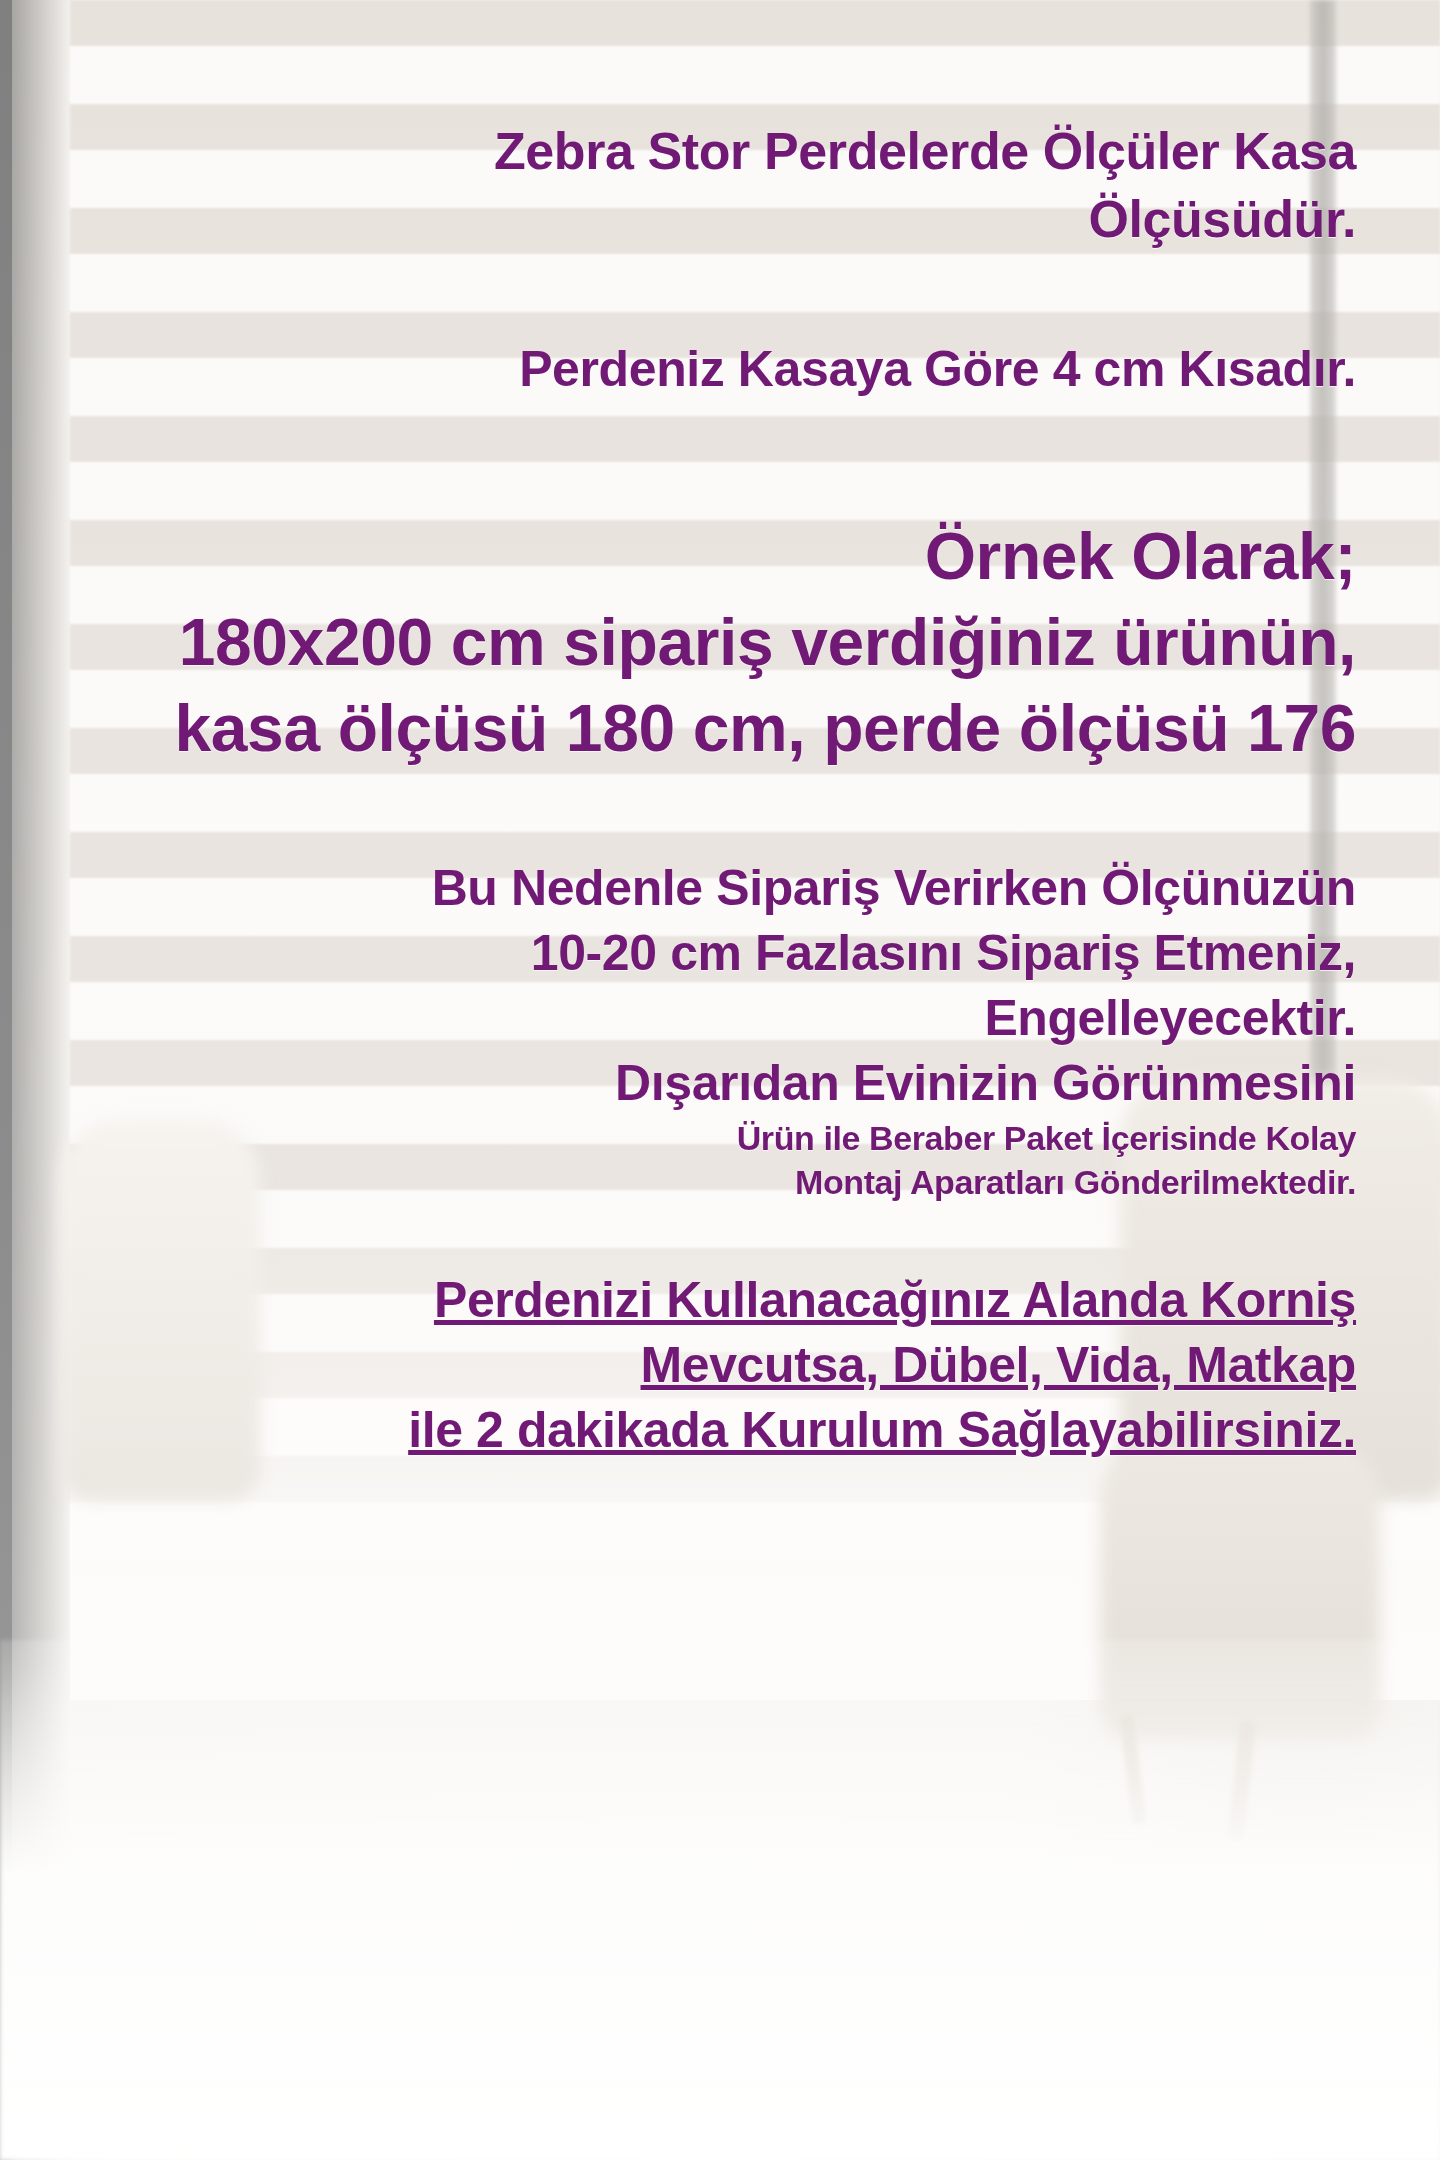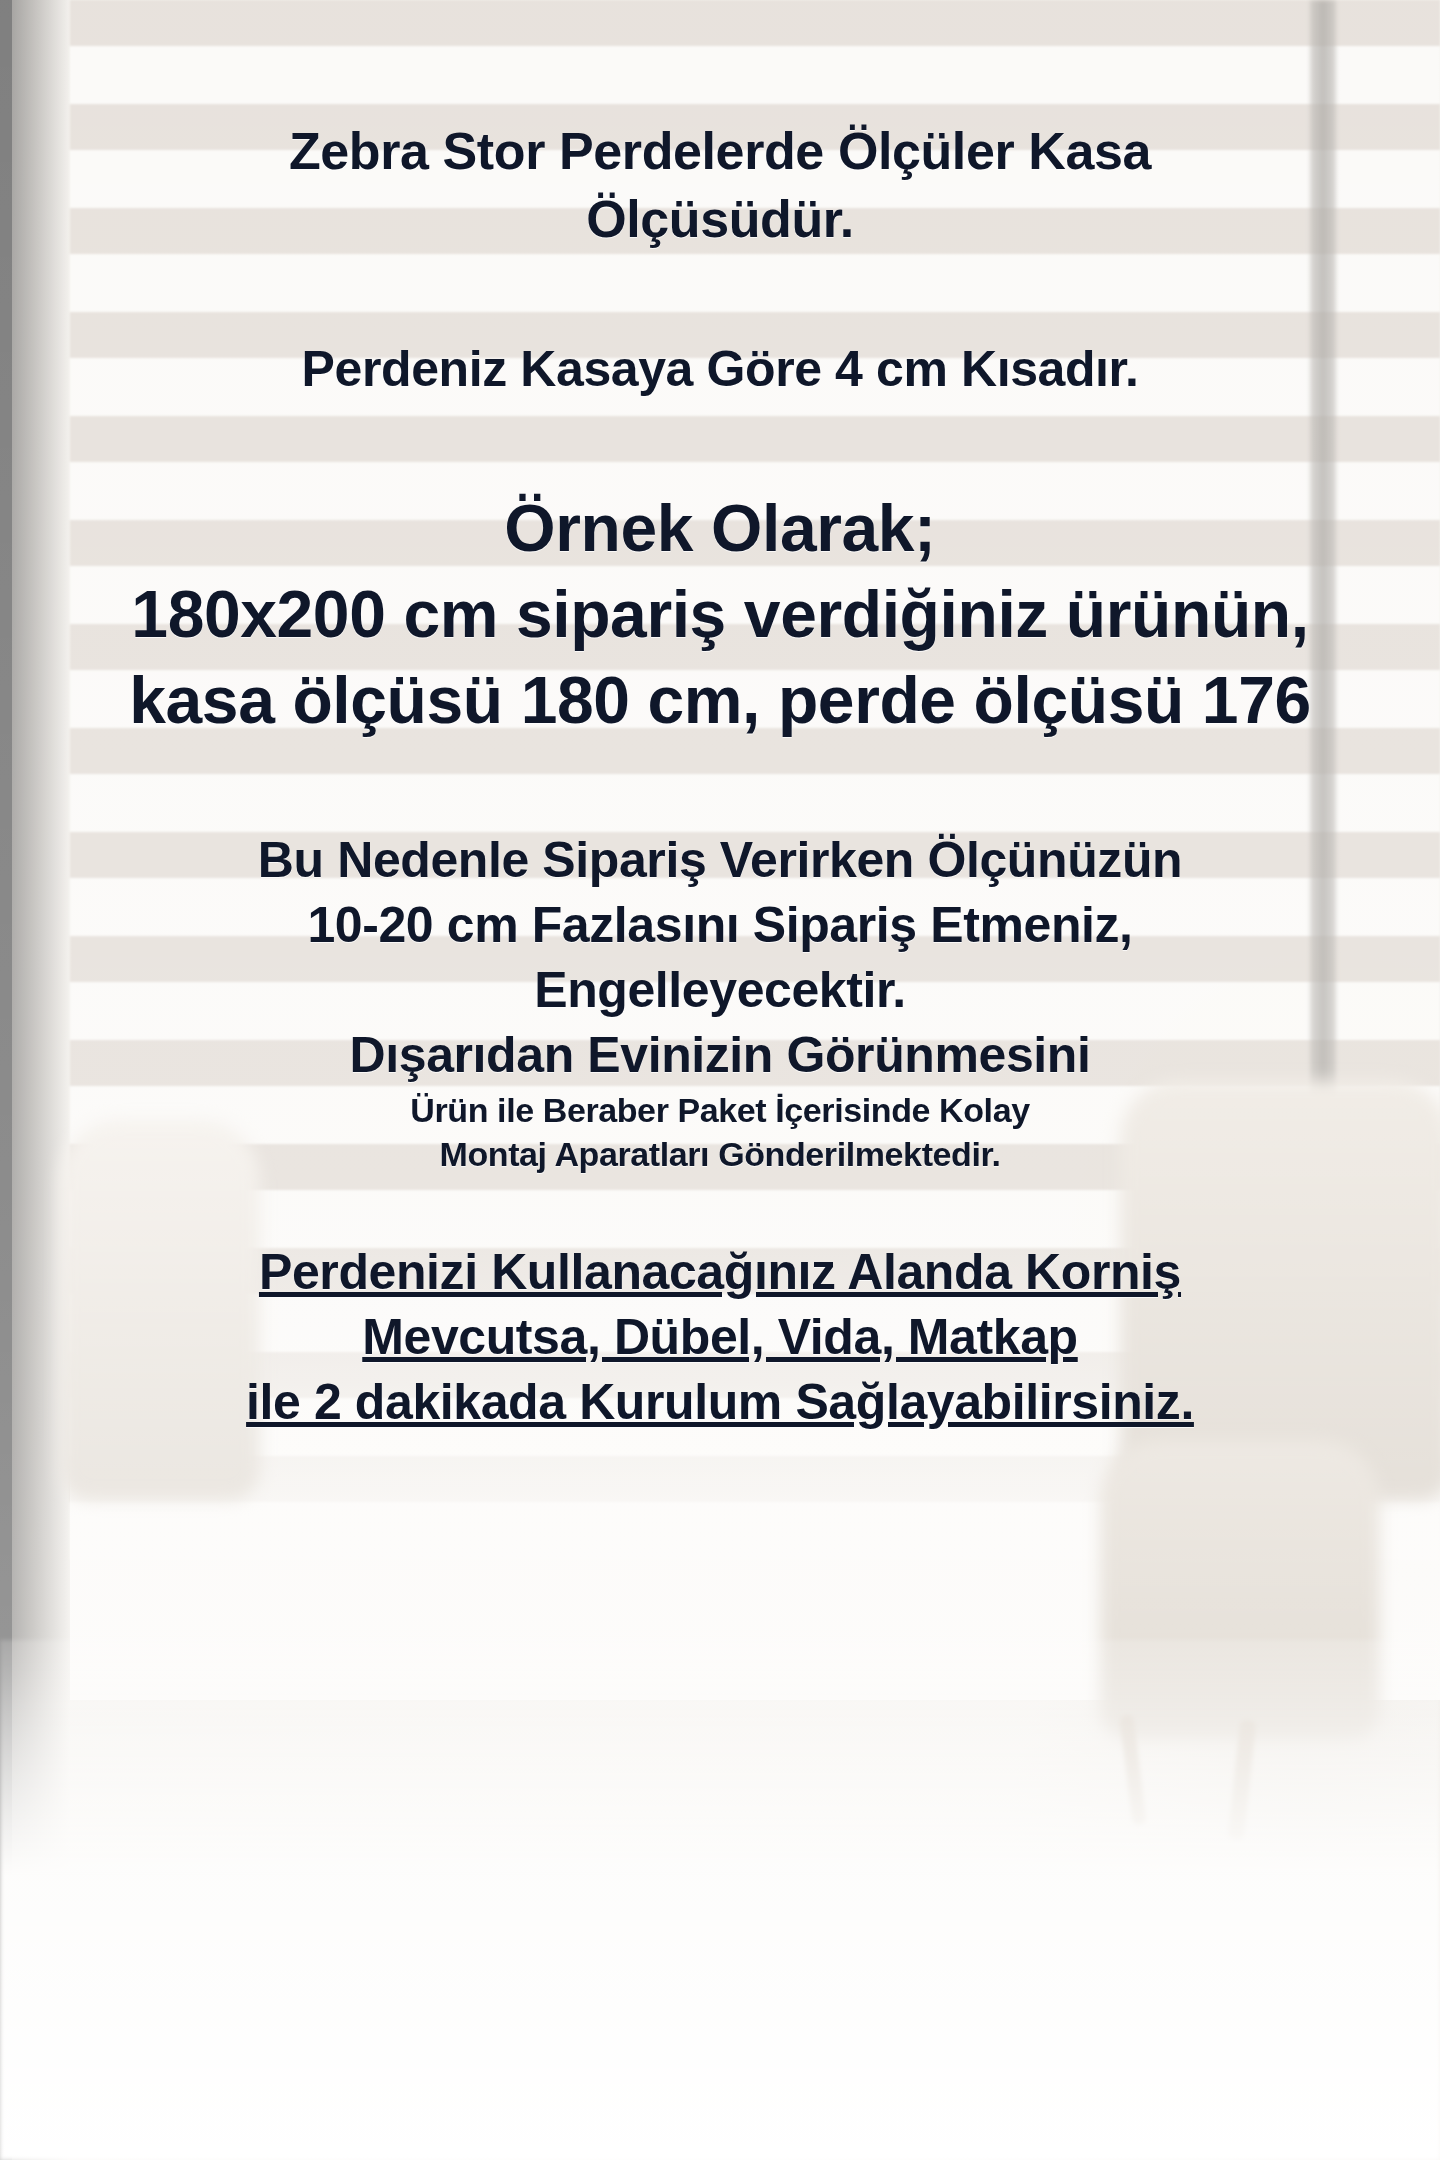--- a/index.html
+++ b/index.html
@@ -114,32 +114,32 @@
     inset: 0;
     padding: 118px 84px 0 84px;
     box-sizing: border-box;
     display: flex;
     flex-direction: column;
     align-items: center;
   }
 
   .block {
     width: 100%;
-    text-align: center;
-    color: #0f172a;
+    text-align: right;
+    color: #701a75;
     font-weight: 700;
     letter-spacing: -0.4px;
     line-height: 1.30;
     text-shadow: 0 1px 0 rgba(255,255,255,0.75);
   }
 
   .block p { margin: 0; }
 
   .b1 { font-size: 52px; margin-bottom: 84px; }
-  .b2 { font-size: 50px; margin-bottom: 84px; }
+  .b2 { font-size: 50px; margin-bottom: 112px; }
   .b3 { font-size: 66px; margin-bottom: 84px; }
   .b4 { font-size: 50px; }
   .b5 { font-size: 34px; margin-bottom: 64px; }
   .b6 { font-size: 50px; margin-bottom: 0; text-decoration: underline; }
 </style>
 </head>
 <body>
 
 <div class="poster">
 

